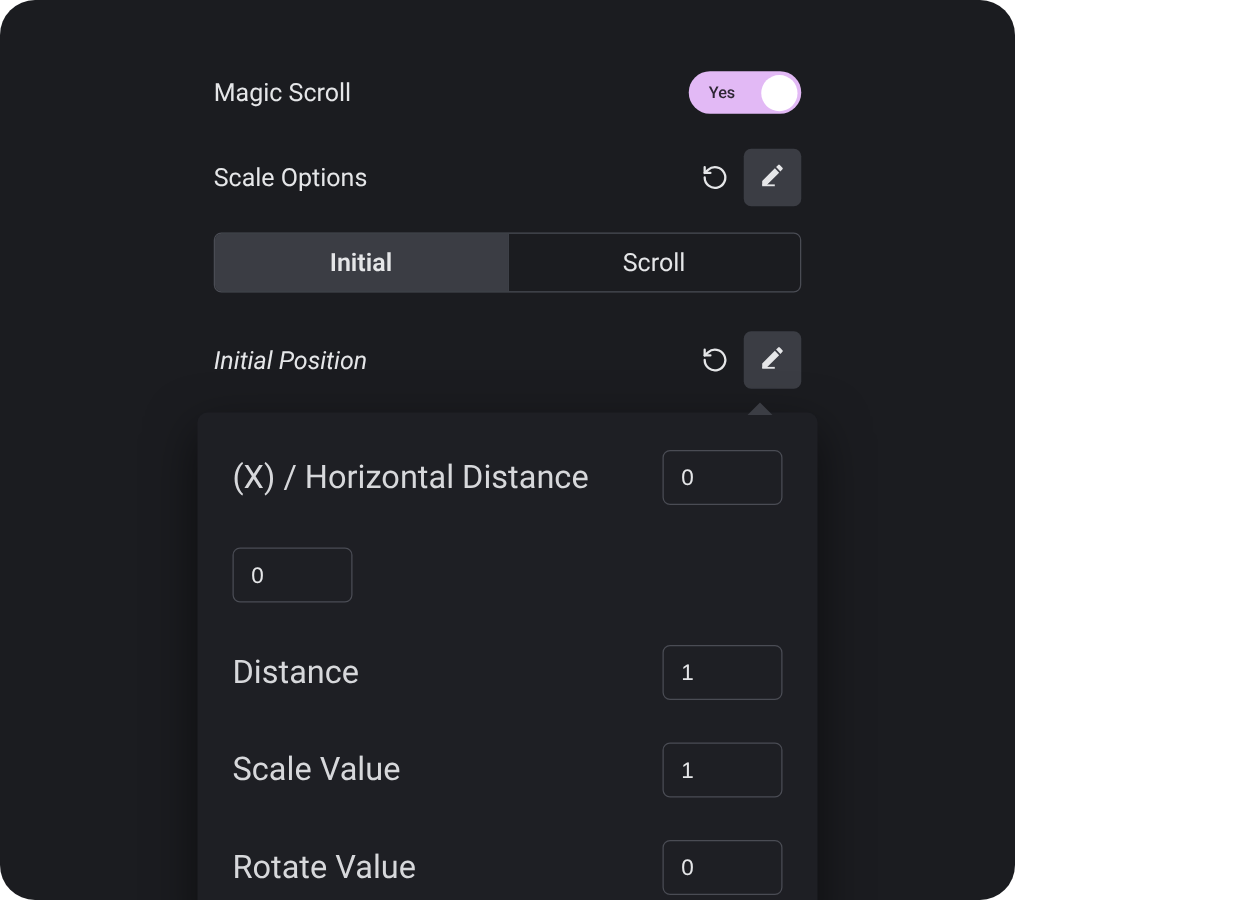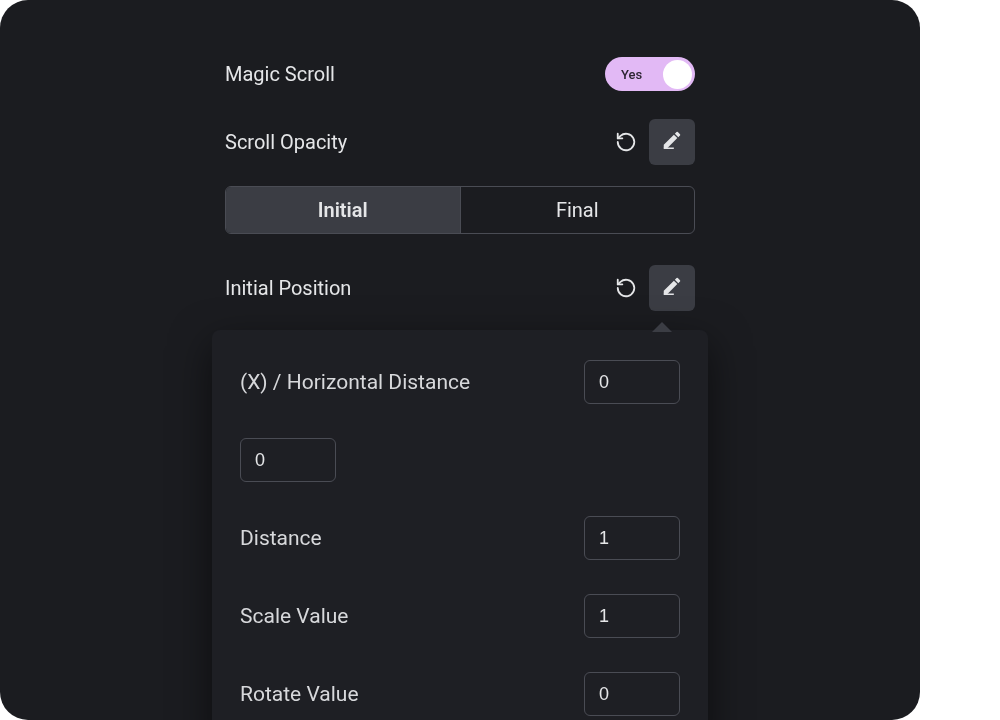--- a/index.html
+++ b/index.html
@@ -8,21 +8,21 @@
       box-sizing: border-box;
     }
     body {
       font-family: -apple-system, BlinkMacSystemFont, "Segoe UI", Roboto, Helvetica, Arial, sans-serif;
       background: #ffffff;
       width: 1000px;
       height: 720px;
       overflow: hidden;
     }
     .app-frame {
-      width: 920px;
+      width: 812px;
       height: 720px;
       background: #1b1c20;
       border-radius: 28px;
       padding: 50px 0 0 0;
       overflow: hidden;
       position: relative;
     }
     .panel {
       width: 470px;
       margin: 0 auto;
@@ -147,21 +147,21 @@
       border-right: 10px solid transparent;
       border-bottom: 10px solid #3b3d44;
     }
     .field-row {
       display: flex;
       align-items: center;
       justify-content: space-between;
       margin-bottom: 34px;
     }
     .field-label {
-      font-size: 21px;
+      font-size: 26px;
       color: #d7d8db;
       font-weight: 400;
     }
     .field-input {
       width: 96px;
       height: 44px;
       background: transparent;
       border: 1px solid #4a4c54;
       border-radius: 6px;
       color: #e5e6e8;
@@ -178,21 +178,21 @@
 
     <div class="row">
       <span class="label">Magic Scroll</span>
       <div class="toggle">
         <span class="toggle-label">Yes</span>
         <span class="toggle-knob"></span>
       </div>
     </div>
 
     <div class="row">
-      <span class="label">Scroll Opacity</span>
+      <span class="label">Scale Options</span>
       <div class="icon-row">
         <span class="icon-plain">
           <svg viewBox="0 0 24 24" fill="none" stroke="currentColor" stroke-width="2" stroke-linecap="round" stroke-linejoin="round">
               <path d="M3 12a9 9 0 1 0 3-6.7L3 8"></path>
               <polyline points="3 3 3 8 8 8"></polyline>
             </svg>
         </span>
         <span class="icon-btn">
           <span>
             <svg viewBox="0 0 24 24" fill="currentColor">
@@ -202,25 +202,25 @@
           </span>
         </span>
       </div>
     </div>
 
     <div class="segmented">
       <div class="segment active">
         <span>Initial</span>
       </div>
       <div class="segment">
-        <span>Final</span>
-      </div>
-    </div>
-
-    <div class="row" style="margin-bottom:6px;">
+        <span>Scroll</span>
+      </div>
+    </div>
+
+    <div class="row" style="margin-bottom:6px;font-style:italic;">
       <span class="label">Initial Position</span>
       <div class="icon-row">
         <span class="icon-plain">
           <svg viewBox="0 0 24 24" fill="none" stroke="currentColor" stroke-width="2" stroke-linecap="round" stroke-linejoin="round">
               <path d="M3 12a9 9 0 1 0 3-6.7L3 8"></path>
               <polyline points="3 3 3 8 8 8"></polyline>
             </svg>
         </span>
         <span class="icon-btn">
           <span>

